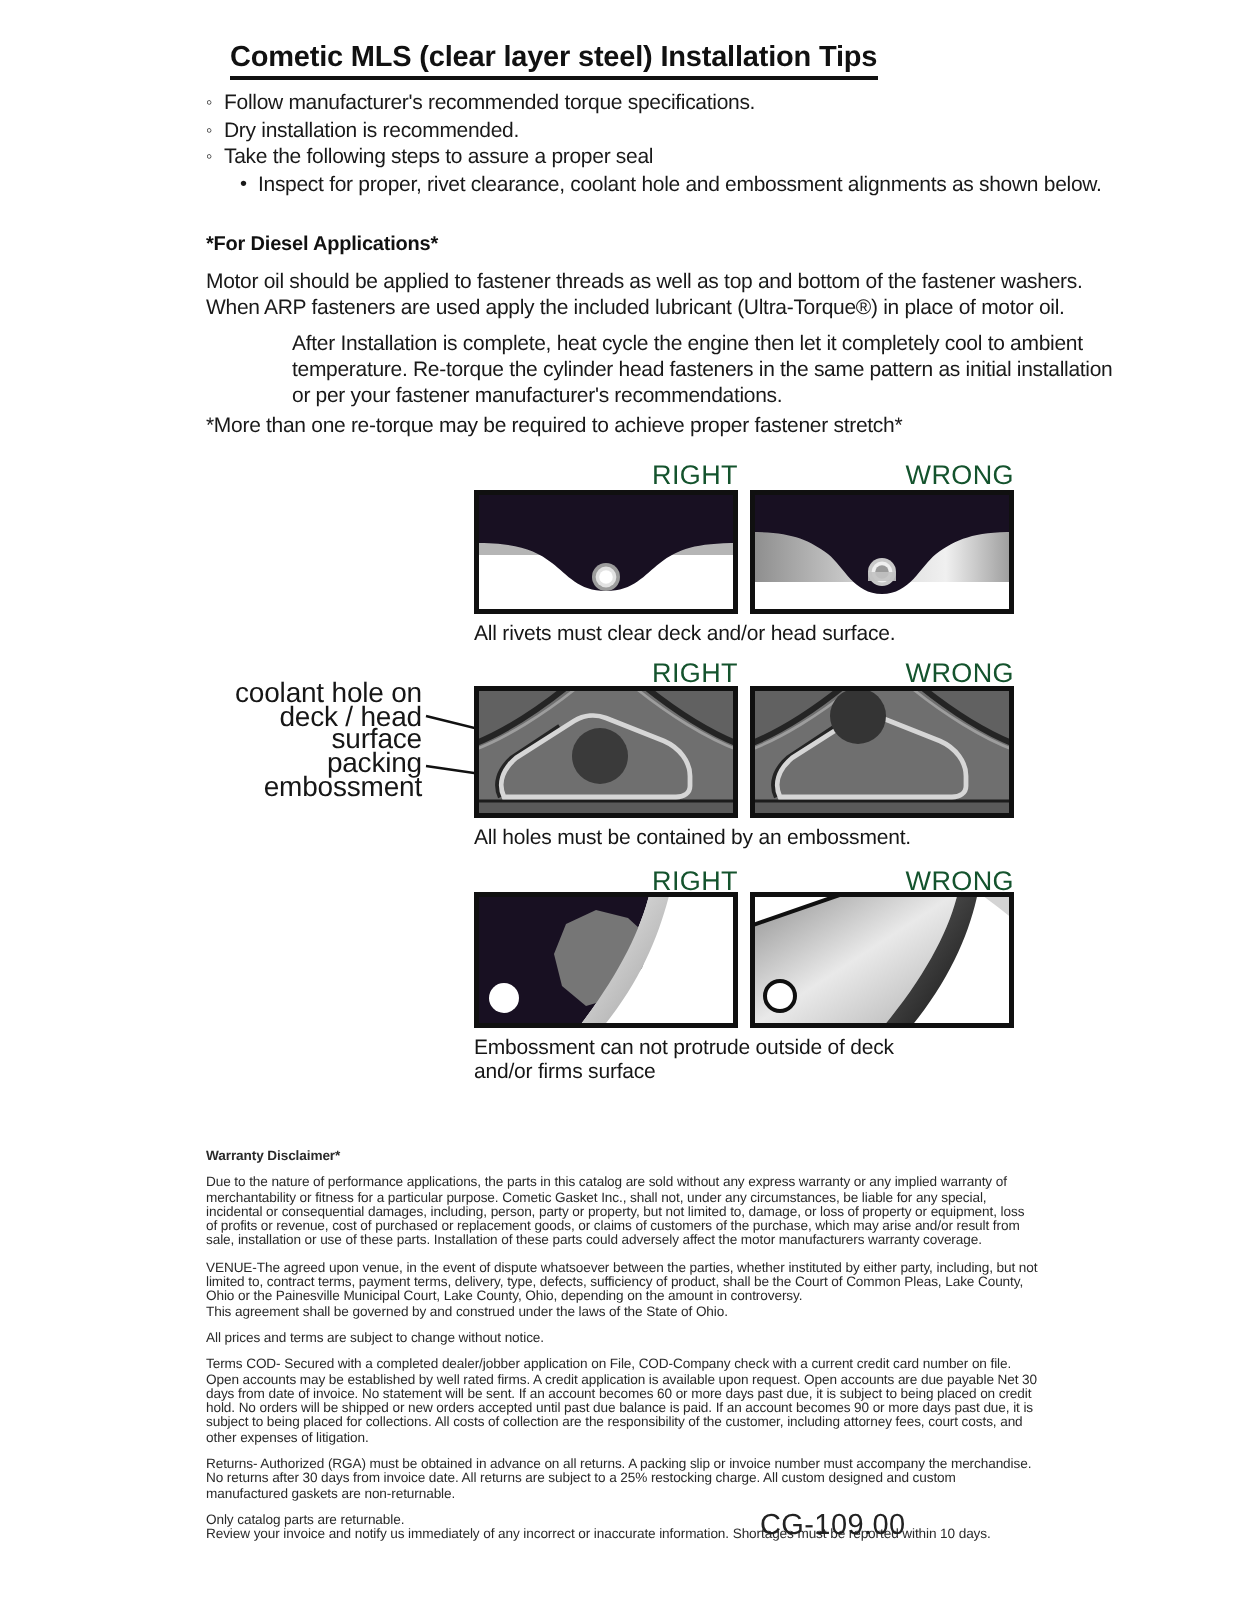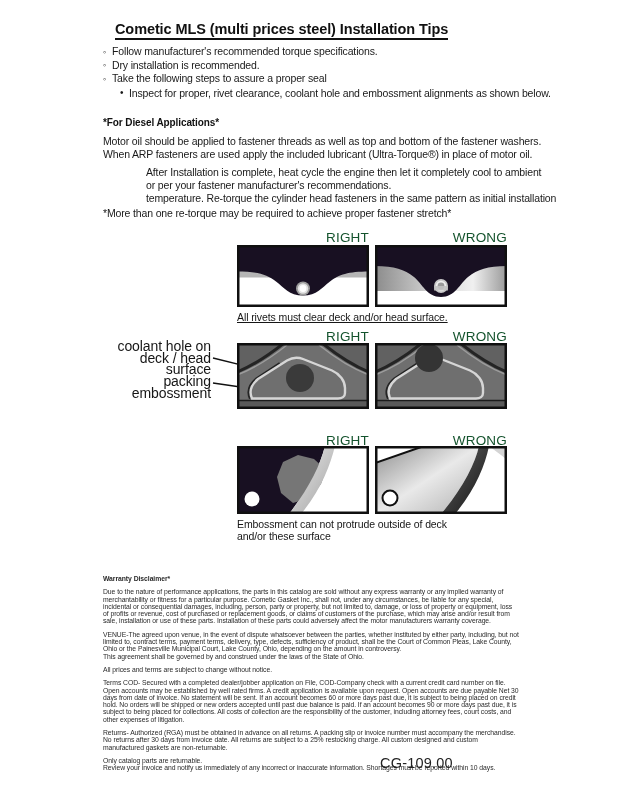--- a/index.html
+++ b/index.html
@@ -37,21 +37,21 @@
   .legal .tight { margin-bottom:0; }
 
   .page-code { font-size:14.5px; color:#222; letter-spacing:0.2px; }
 </style>
 </head>
 <body>
 
 <div class="page">
 
   <div class="abs" style="left:103px; top:20px; width:430px;">
-    <div class="title">Cometic MLS (multi prices steel) Installation Tips</div>
+    <div class="title">Cometic MLS (clear layer steel) Installation Tips</div>
     <div class="body-txt" style="margin-top:5px;">
       <div class="bullet-line">
         <span class="mk">◦</span><span>Follow manufacturer's recommended torque specifications.</span>
       </div>
       <div class="bullet-line">
         <span class="mk">◦</span><span>Dry installation is recommended.</span>
       </div>
       <div class="bullet-line">
         <span class="mk">◦</span><span>Take the following steps to assure a proper seal</span>
       </div>
@@ -61,22 +61,22 @@
     </div>
   </div>
 
   <div class="abs h2" style="left:103px; top:117px;">*For Diesel Applications*</div>
   <div class="abs body-txt" style="left:103px; top:135px;">
     <div class="pline">Motor oil should be applied to fastener threads as well as top and bottom of the fastener washers.</div>
     <div class="pline">When ARP fasteners are used apply the included lubricant (Ultra-Torque®) in place of motor oil.</div>
   </div>
   <div class="abs body-txt" style="left:103px; top:166px;margin-left:43px;">
     <div class="pline">After Installation is complete, heat cycle the engine then let it completely cool to ambient</div>
+    <div class="pline">temperature. Re-torque the cylinder head fasteners in the same pattern as initial installation</div>
     <div class="pline">or per your fastener manufacturer's recommendations.</div>
-    <div class="pline">temperature. Re-torque the cylinder head fasteners in the same pattern as initial installation</div>
   </div>
   <div class="abs body-txt pline" style="left:103px; top:207px;">*More than one re-torque may be required to achieve proper fastener stretch*</div>
 
   <div class="abs fig-label" style="left:237px; top:230px;">RIGHT</div>
   <div class="abs fig-label" style="left:375px; top:230px;">WRONG</div>
 
   <div class="abs fig-box" style="left:237px; top:245px;">
     <svg width="132" height="62" viewBox="0 0 132 62">
       <rect width="132" height="62" fill="#ffffff"></rect>
       <rect x="2" y="26" width="128" height="6.5" fill="#b5b5b5"></rect>
@@ -102,21 +102,21 @@
       <rect x="2" y="21" width="128" height="25" fill="url(#gw1)"></rect>
       <path d="M0,0 H132 V21 C112,21 103,24.5 93,32 C85,38.5 80,52 66,52 C52,52 47,38.5 39,32 C29,24.5 20,21 0,21 Z" fill="#181022"></path>
       <circle cx="66" cy="41" r="7" fill="#c9c9c9"></circle>
       <circle cx="66" cy="41" r="5.2" fill="#efefef"></circle>
       <circle cx="66" cy="41" r="3.4" fill="#9a9a9a"></circle>
       <rect x="59" y="41" width="14" height="4.5" fill="#c2c2c2" opacity="0.9"></rect>
       <rect x="1.25" y="1.25" width="129.5" height="59.5" fill="none" stroke="#101010" stroke-width="2.5"></rect>
     </svg>
   </div>
 
-  <div class="abs caption" style="left:237px; top:311px;text-decoration:underline;">All rivets must clear deck and/or head surface.</div>
+  <div class="abs caption" style="left:237px; top:311px;">All rivets must clear deck and/or head surface.</div>
 
   <div class="abs fig-label" style="left:237px; top:329px;">RIGHT</div>
   <div class="abs fig-label" style="left:375px; top:329px;">WRONG</div>
 
   <div class="abs side-label" style="left:93px; top:341px; width:118px;">
     <div>coolant hole on</div>
     <div>deck / head surface</div>
   </div>
   <div class="abs side-label" style="left:93px; top:376px; width:118px;">packing embossment</div>
 
@@ -154,20 +154,21 @@
       <path d="M82,2 C97,14 116,26 132,32" stroke="#9d9d9d" stroke-width="1.4" fill="none"></path>
       <rect x="2" y="57.5" width="128" height="7" fill="#5a5a5a"></rect>
       <line x1="2" y1="57.5" x2="130" y2="57.5" stroke="#1c1c1c" stroke-width="1.6"></line>
       <path d="M13.5,55.5 C10.5,49 12.5,42 19.5,36 L43,20.5" stroke="#242424" stroke-width="3.2" fill="none"></path>
       <path d="M15,55.5 C12,49 14,42 21,36 L50,17.5 C55,14.5 61,14 66,16 L95,27.5 C103,31 108,38 108,45 L108,50 C108,53.5 105,55.5 101,55.5 Z" fill="none" stroke="#d6d6d6" stroke-width="2.4"></path>
       <circle cx="54" cy="15" r="14" fill="#343434"></circle>
       <rect x="1.25" y="1.25" width="129.5" height="63.5" fill="none" stroke="#101010" stroke-width="2.5"></rect>
     </svg>
   </div>
 
+  <div class="abs caption" style="left:237px; top:413px;">All holes must be contained by an embossment.</div>
 
   <div class="abs fig-label" style="left:237px; top:433px;">RIGHT</div>
   <div class="abs fig-label" style="left:375px; top:433px;">WRONG</div>
 
   <div class="abs fig-box" style="left:237px; top:446px;">
     <svg width="132" height="68" viewBox="0 0 132 68">
       <defs>
         <linearGradient id="g3r" x1="0" y1="0" x2="1" y2="1">
           <stop offset="0" stop-color="#efefef"></stop>
             <stop offset="1" stop-color="#9f9f9f"></stop>
@@ -200,21 +201,21 @@
       <path d="M0,17 L49,0" stroke="#101010" stroke-width="2"></path>
       <path d="M104,0 C100,18 88,42 66,68 L80,68 C100,44 110,20 114,0 Z" fill="url(#g3wb)"></path>
       <path d="M114,0 H132 V14 C125,8 119,4 114,0 Z" fill="#d4d4d4"></path>
       <circle cx="15" cy="52" r="7.5" fill="#ffffff" stroke="#101010" stroke-width="2"></circle>
       <rect x="1.25" y="1.25" width="129.5" height="65.5" fill="none" stroke="#101010" stroke-width="2.5"></rect>
     </svg>
   </div>
 
   <div class="abs caption" style="left:237px; top:518px; width:280px;">
     <div>Embossment can not protrude outside of deck</div>
-    <div>and/or these surface</div>
+    <div>and/or firms surface</div>
   </div>
 
   <div class="abs legal" style="left:103px; top:575px;">
     <div class="lg-h">Warranty Disclaimer*</div>
     <p>Due to the nature of performance applications, the parts in this catalog are sold without any express warranty or any implied warranty of merchantability or fitness for a particular purpose.  Cometic Gasket Inc., shall not, under any circumstances, be liable for any special, incidental or consequential damages, including, person, party or property, but not limited to, damage, or loss of property or equipment, loss of profits or revenue, cost of purchased or replacement goods, or claims of customers of the purchase, which may arise and/or result from sale, installation or use of these parts.  Installation of these parts could adversely affect the motor manufacturers warranty coverage.</p>
     <p class="tight">VENUE-The agreed upon venue, in the event of dispute whatsoever between the parties, whether instituted by either party, including, but not limited to, contract terms, payment terms, delivery, type, defects, sufficiency of product, shall be the Court of Common Pleas, Lake County, Ohio or the Painesville Municipal Court, Lake County, Ohio, depending on the amount in controversy.</p>
     <p>This agreement shall be governed by and construed under the laws of the State of Ohio.</p>
     <p>All prices and terms are subject to change without notice.</p>
     <p>Terms COD- Secured with a completed dealer/jobber application on File, COD-Company check with a current credit card number on file.  Open accounts may be established by well rated firms.  A credit application is available upon request.  Open accounts are due payable Net 30 days from date of invoice.  No statement will be sent.  If an account becomes 60 or more days past due, it is subject to being placed on credit hold.  No orders will be shipped or new orders accepted until past due balance is paid.  If an account becomes 90 or more days past due, it is subject to being placed for collections.  All costs of collection are the responsibility of the customer, including attorney fees, court costs, and other expenses of litigation.</p>
     <p>Returns- Authorized (RGA) must be obtained in advance on all returns.  A packing slip or invoice number must accompany the merchandise.  No returns after 30 days from invoice date.  All returns are subject to a 25% restocking charge.  All custom designed and custom manufactured gaskets are non-returnable.</p>

